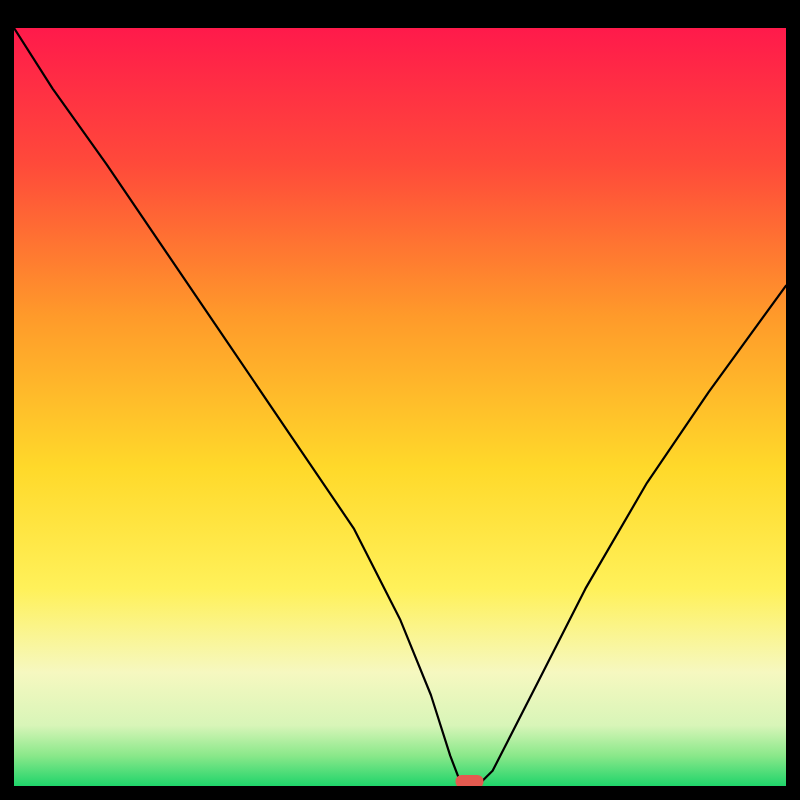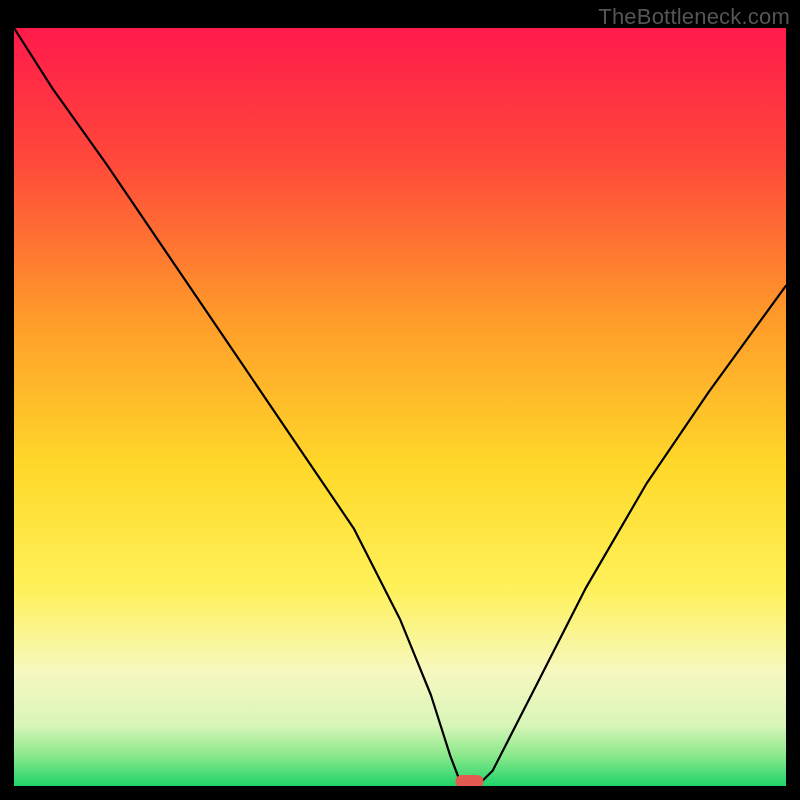--- a/index.html
+++ b/index.html
@@ -46,21 +46,20 @@
     stroke: #000;
     stroke-width: 2.2;
     stroke-linejoin: round;
     stroke-linecap: round;
   }
 </style>
 </head>
 <body>
 
 <div class="frame">
-  <div class="watermark">TheBottleneck.com</div>
   <div class="plot-area">
     <svg id="chart-svg" viewBox="0 0 772 758" width="772" height="758">
       <defs>
         <linearGradient id="bg-grad" x1="0" y1="0" x2="0" y2="1">
             <stop offset="0%" stop-color="#ff1a4b"></stop>
             <stop offset="18%" stop-color="#ff4a3a"></stop>
             <stop offset="38%" stop-color="#ff9a2a"></stop>
             <stop offset="58%" stop-color="#ffd92a"></stop>
             <stop offset="74%" stop-color="#fff15a"></stop>
             <stop offset="85%" stop-color="#f6f8c0"></stop>

